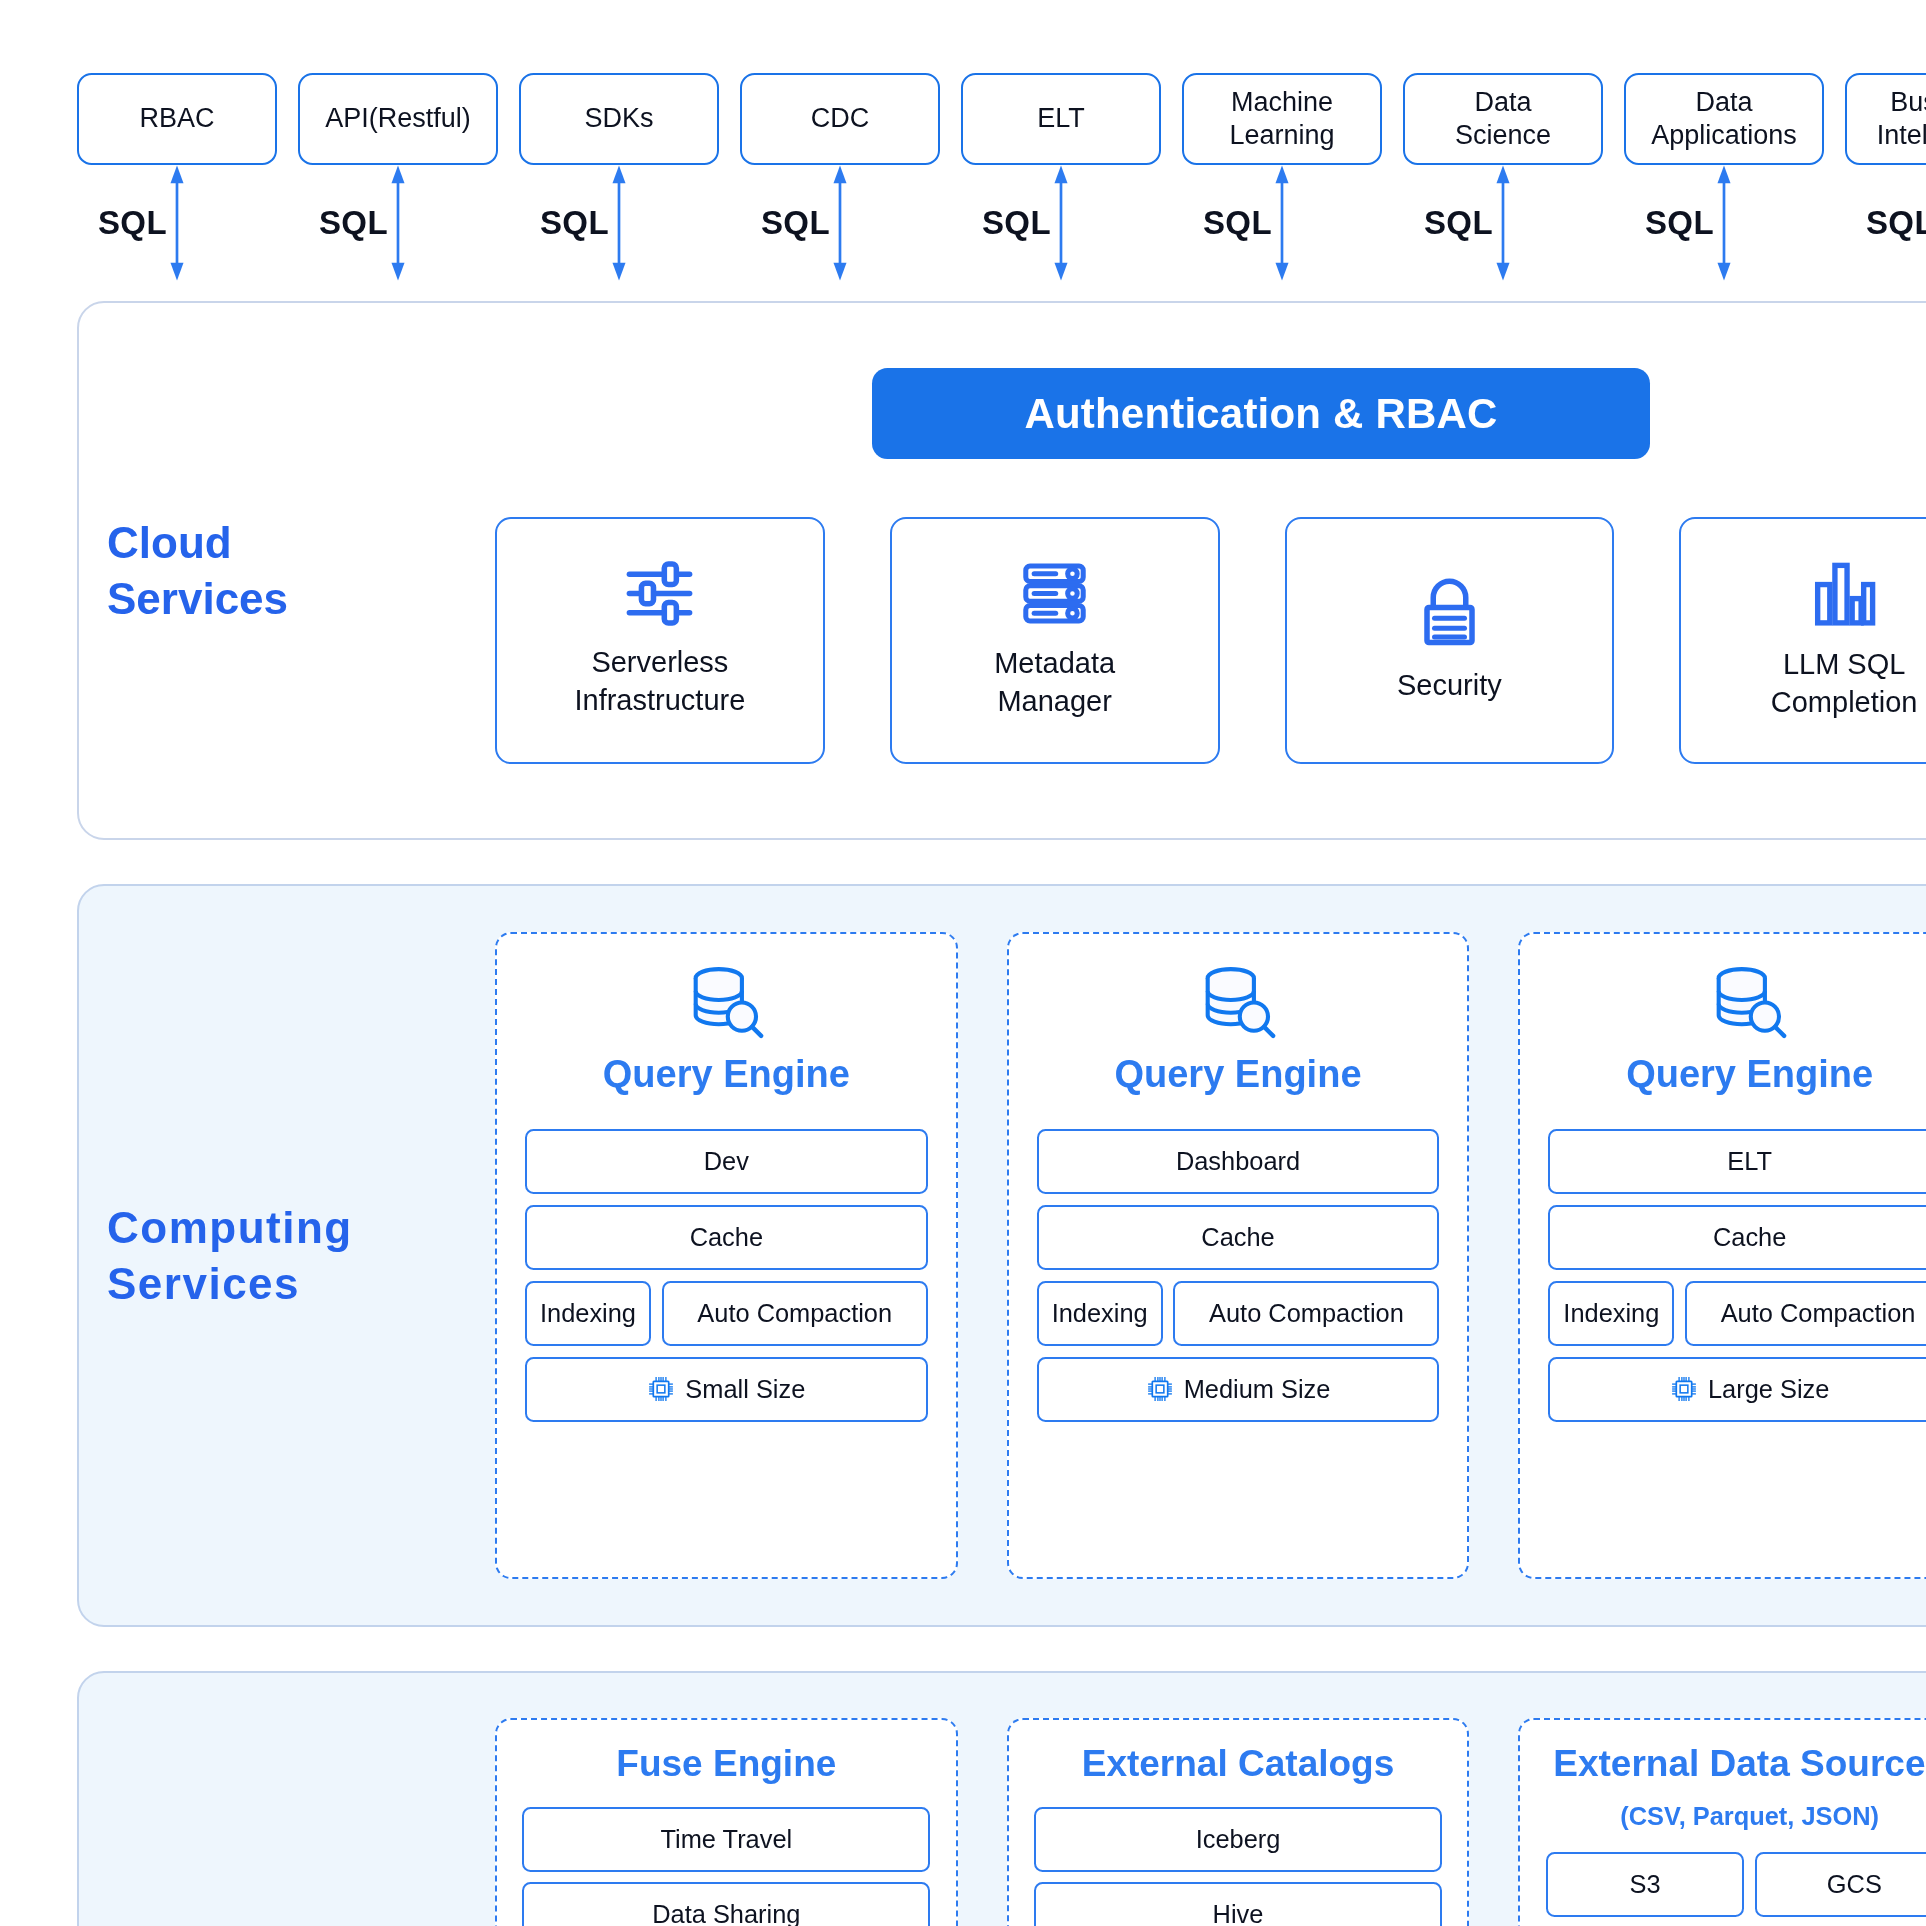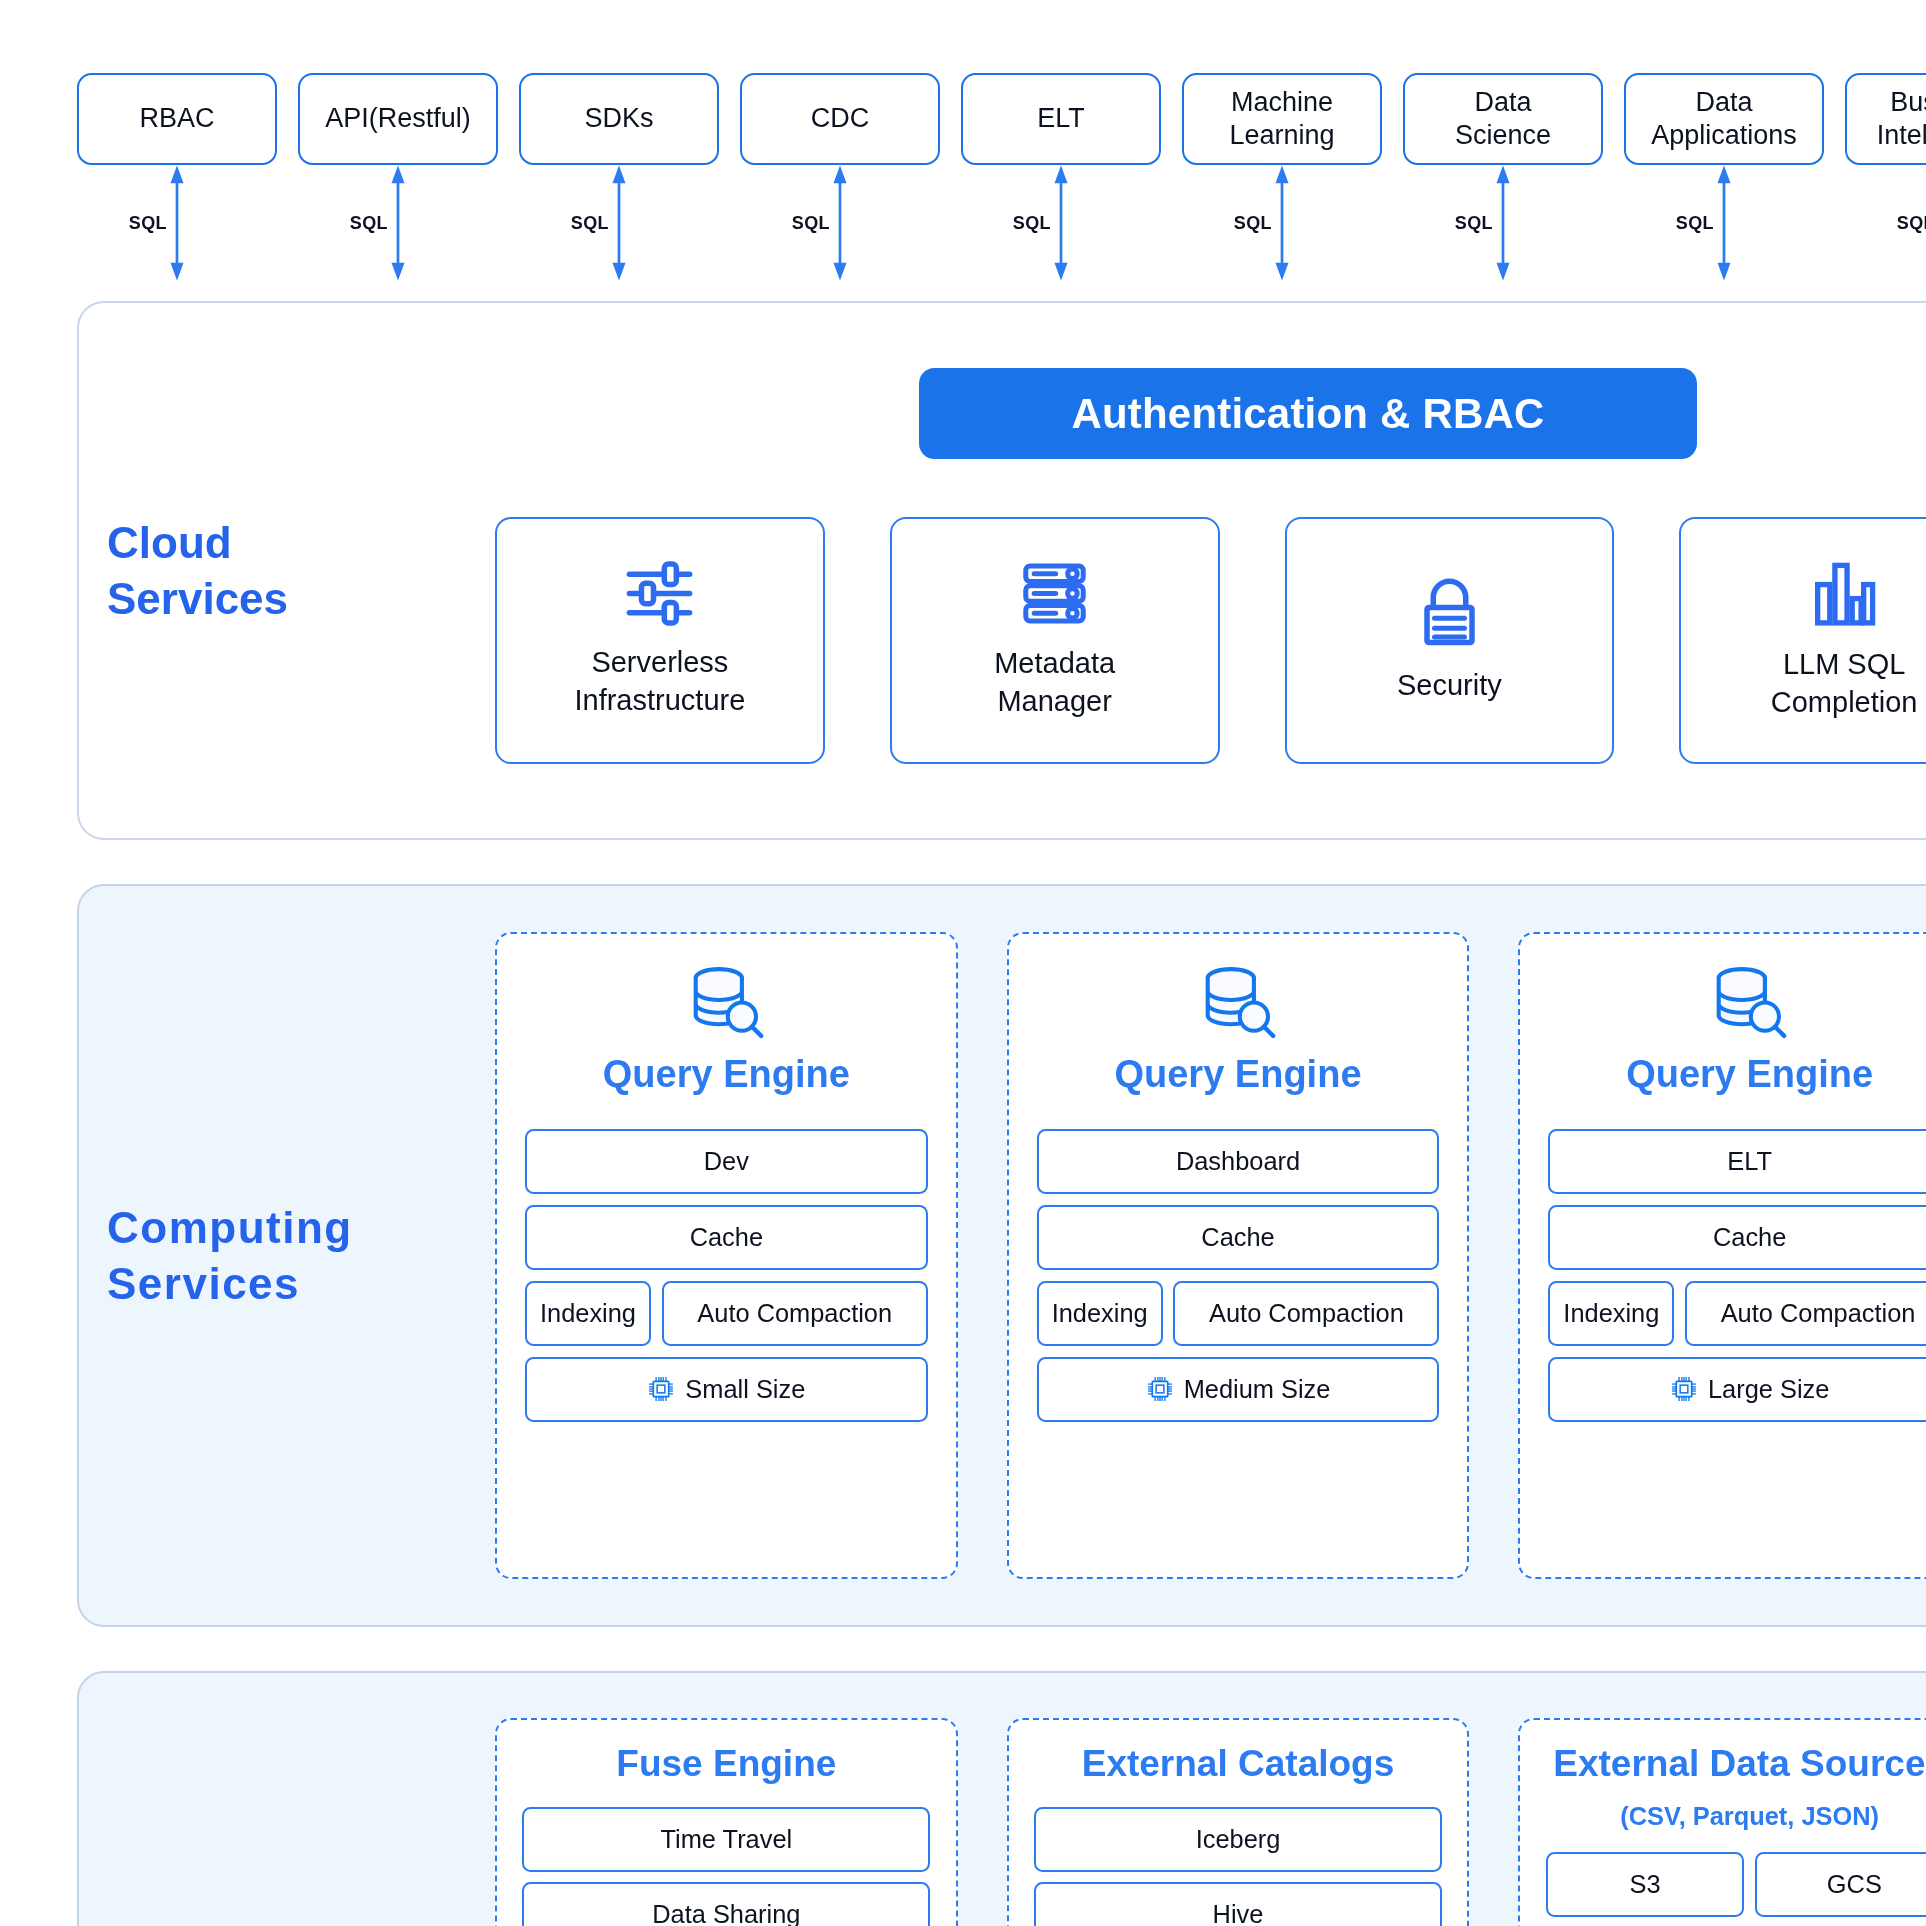--- a/index.html
+++ b/index.html
@@ -41,21 +41,21 @@
     height: 116px;
     display: flex;
     align-items: center;
     justify-content: center;
   }
   .sql-label {
     position: absolute;
     left: 50%;
     transform: translateX(-100%);
     margin-left: -10px;
-    font-size: 18px;
+    font-size: 33px;
     font-weight: 600;
     color: #0d1220;
     letter-spacing: 0.4px;
   }
   .sql-arrow { position: absolute; left: 50%; transform: translateX(-50%); }
 
   
   .panel {
     margin: 0 77px;
     border-radius: 27px;
@@ -79,21 +79,21 @@
     color: #2563eb;
     line-height: 1.28;
     width: 293px;
   }
   .panel-label.spaced { letter-spacing: 1.5px; }
 
   
   #cloud-panel { margin-top: 20px; height: 539px; }
   .auth-pill {
     position: absolute;
-    left: 840px;
+    left: 793px;
     top: 65px;
     width: 778px;
     height: 91px;
     background: #1a73e8;
     border-radius: 15.4px;
     color: #ffffff;
     font-size: 42px;
     font-weight: 600;
     display: flex; align-items: center; justify-content: center;
     letter-spacing: 0.2px;

